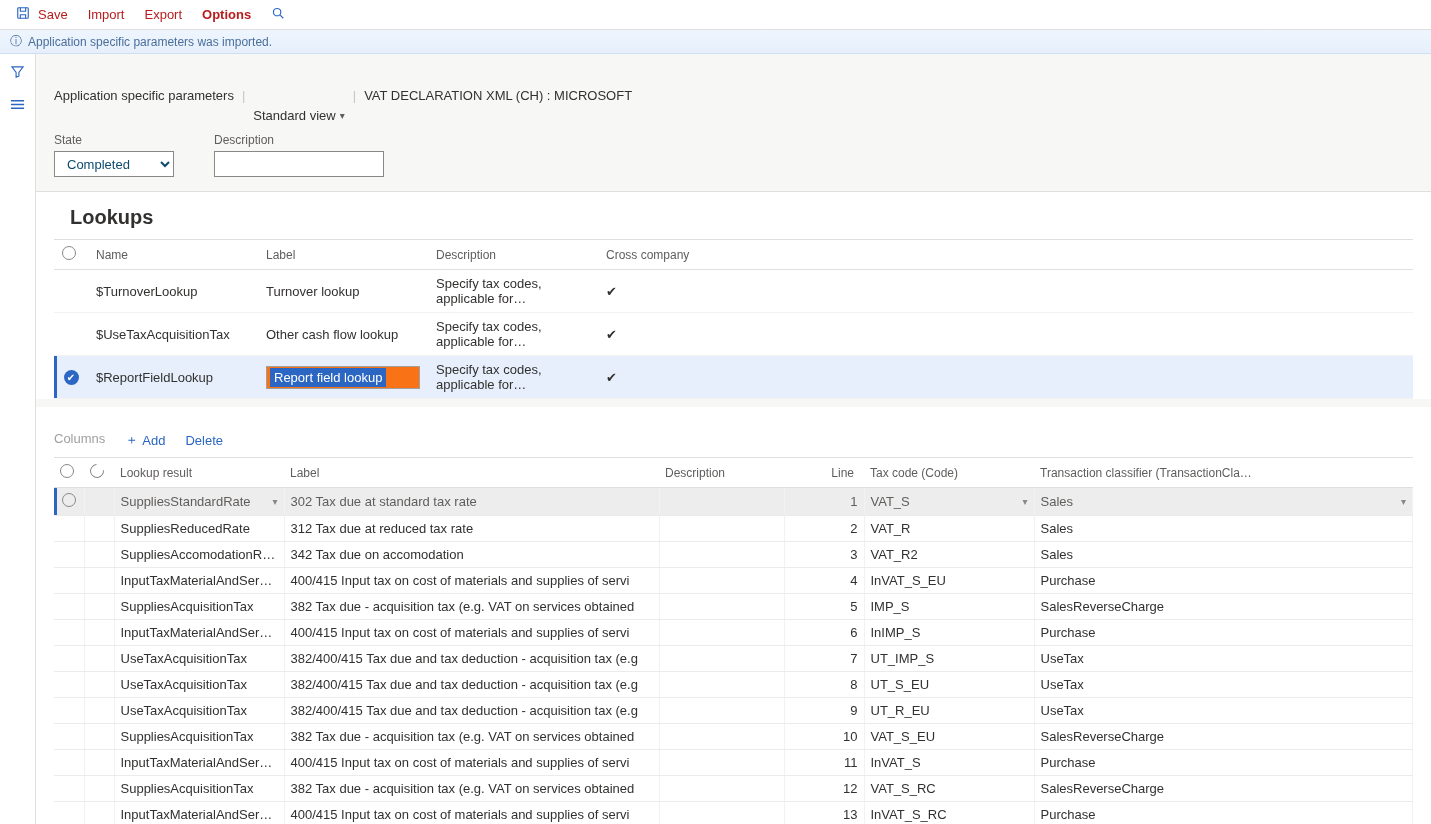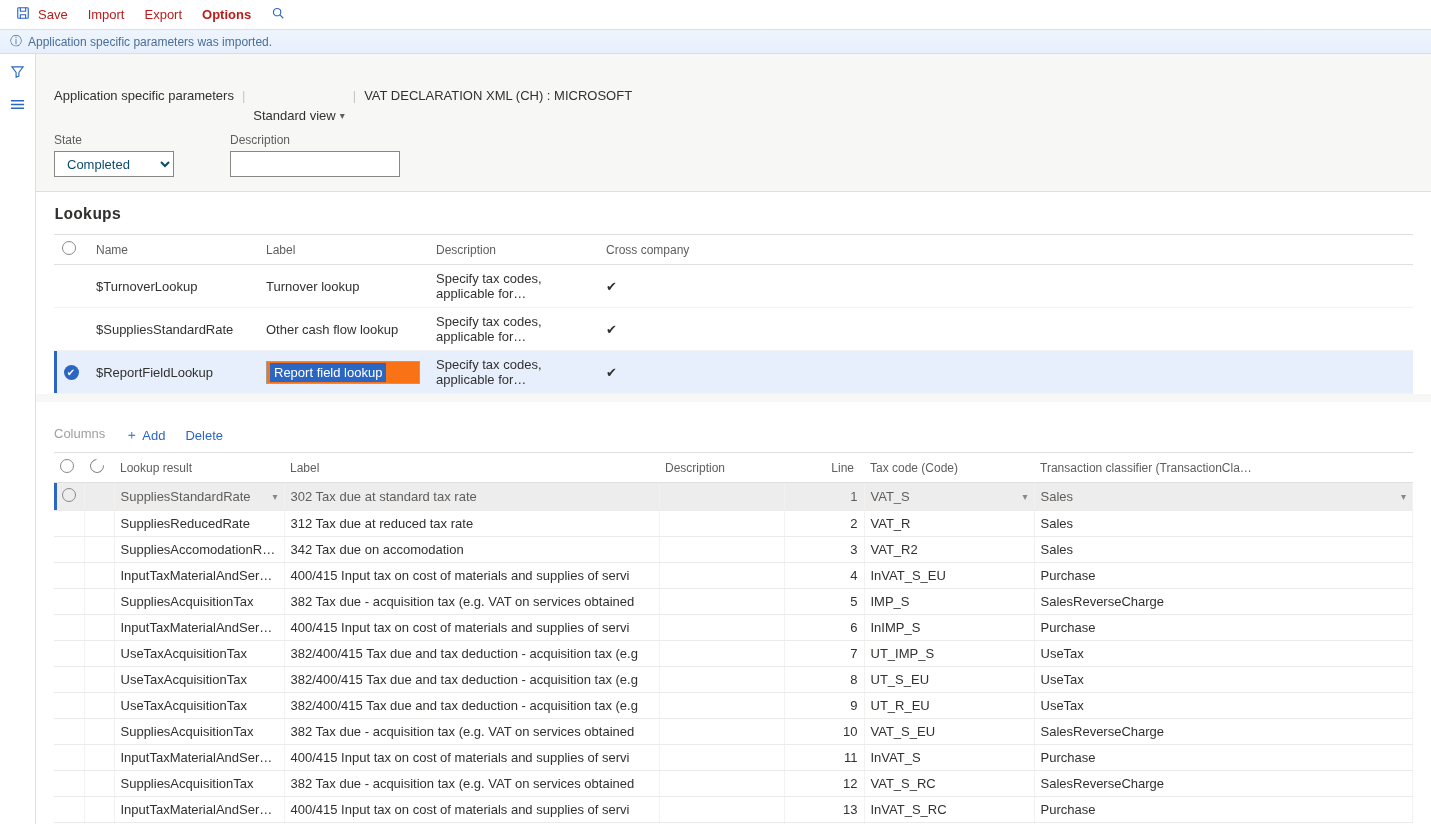--- a/index.html
+++ b/index.html
@@ -78,35 +78,35 @@
   }
   
   .crumbs {
     display:flex; align-items:center; gap:8px; padding:0 18px 10px 18px; font-size:13px;
     color:#323130;
   }
   .crumbs .sep { color:#c8c6c4; }
   .crumbs .view { display:flex; align-items:center; gap:4px;margin-top:40px; }
   
   .form-row {
-    display:flex; gap:56px; padding:0 18px 14px 18px; align-items:flex-end;
+    display:flex; gap:40px; padding:0 18px 14px 18px; align-items:flex-end;
     background:#f7f7f6;
     border-bottom:1px solid #e1dfdd;
   }
   .field { display:flex; flex-direction:column; font-size:12px; color:#605e5c; }
   .field label { margin-bottom:4px; }
   .field select, .field input[type=text] {
     font-family:inherit; font-size:13px; color:#0c4a6e; border:1px solid #8a8886;
     height:26px; padding:0 8px; background:#fff;
   }
   .field select { width:120px; }
   #desc-input { width:170px; }
   
   .section { padding: 14px 18px 0 18px; background:#fff; }
-  .section h2 { margin:0 0 10px 0; font-size:16px; font-weight:600; color:#323130;font-family:Liberation Mono, monospace; }
+  .section h2 { margin:0 0 10px 16px; font-size:20px; font-weight:600; color:#323130; }
   
   table.lookups {
     width:100%; border-collapse:collapse; font-size:13px;
   }
   table.lookups thead th {
     text-align:left; font-weight:400; color:#605e5c; font-size:12px;
     border-top:1px solid #e1dfdd; border-bottom:1px solid #e1dfdd;
     padding:6px 8px;
   }
   table.lookups td { padding:6px 8px; border-bottom:1px solid #f3f2f1; }
@@ -270,21 +270,21 @@
         <tbody id="lookups-body">
             <tr>
               <td class="radio-cell"></td>
               <td>$TurnoverLookup</td>
               <td>Turnover lookup</td>
               <td>Specify tax codes, applicable for…</td>
               <td><span class="check">✔</span></td>
             </tr>
             <tr>
               <td class="radio-cell"></td>
-              <td>$SuppliesStandardRate</td>
+              <td>$UseTaxAcquisitionTax</td>
               <td>Other cash flow lookup</td>
               <td>Specify tax codes, applicable for…</td>
               <td><span class="check">✔</span></td>
             </tr>
             <tr class="selected-row">
               <td class="radio-cell"><span class="radio-checked">✔</span></td>
               <td>$ReportFieldLookup</td>
               <td class="label-edit">
                 <div class="edit-frame"><span class="sel-highlight">Report field lookup</span></div>
               </td>

